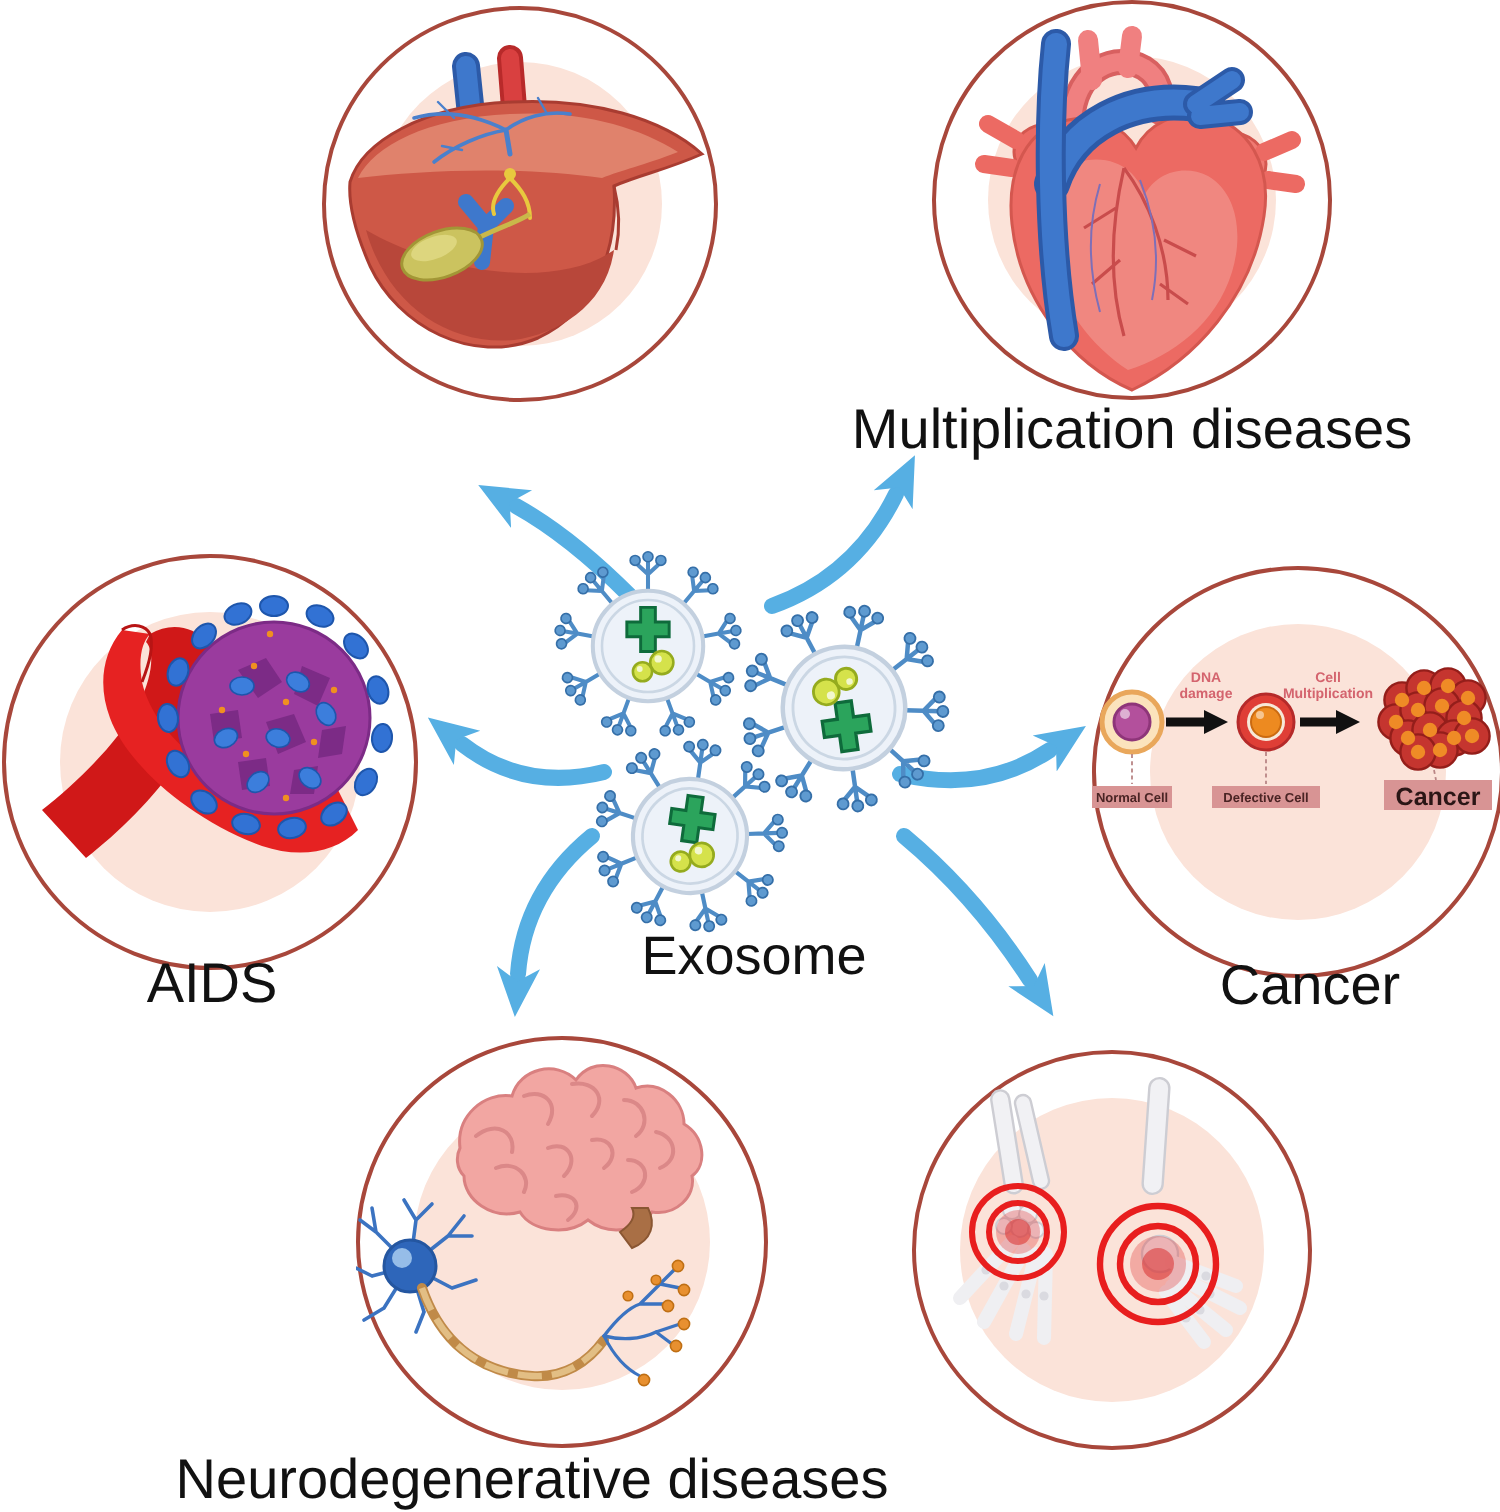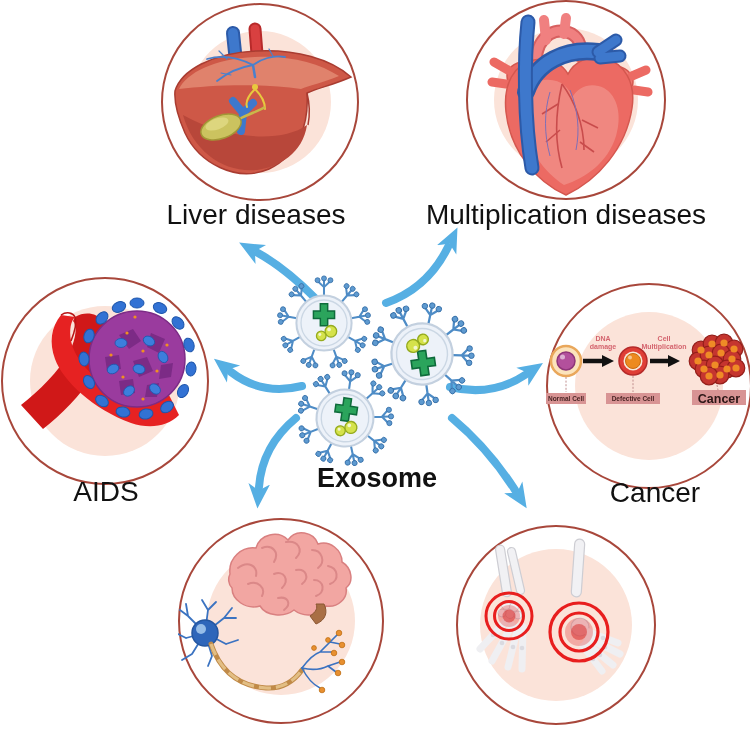--- a/index.html
+++ b/index.html
@@ -3,21 +3,21 @@
 <meta charset="utf-8">
 <style>
   html,body{margin:0;padding:0;background:#ffffff;}
   .figure{position:relative;width:750px;height:756px;background:#fff;overflow:hidden;
           font-family:"Liberation Sans", sans-serif;}
   .node{position:absolute;}
   .ring{position:absolute;inset:0;border:2px solid #a8473b;border-radius:50%;background:#fff;box-sizing:border-box;}
   .peach{position:absolute;inset:14%;border-radius:50%;background:#fbe3d9;}
   .illu{position:absolute;inset:0;width:100%;height:100%;}
   .lbl{position:absolute;transform:translateX(-50%);font-size:28px;color:#111;white-space:nowrap;letter-spacing:0px;}
-  .lbl-exo{font-size:27px;font-weight:bold;}
+  .lbl-exo{font-size:27px;}
   .arrows{position:absolute;left:0;top:0;pointer-events:none;}
   svg text{font-family:"Liberation Sans", sans-serif;}
 </style>
 </head>
 <body>
 
 <div class="figure">
 
   <svg class="arrows" width="750" height="756" viewBox="0 0 750 756">
     <defs>
@@ -72,21 +72,20 @@
         <circle cx="94" cy="84" r="3" fill="#e8c93e" stroke="none"></circle>
       </g>
 
       <g>
         <path d="M78,116 C90,110 98,108 104,104" stroke="#c9b84a" stroke-width="2.5" fill="none"></path>
         <ellipse cx="60" cy="124" rx="21" ry="11.5" transform="rotate(-20 60 124)" fill="#cbc35f" stroke="#a29636" stroke-width="1.5"></ellipse>
         <ellipse cx="56" cy="121" rx="12" ry="5.5" transform="rotate(-20 56 121)" fill="#ddd67e"></ellipse>
       </g>
     </svg>
   </div>
-  <div class="lbl" style="left:256px;top:199px">Liver diseases</div>
 
   <div class="node" style="left:466px;top:0px;width:200px;height:200px">
     <div class="ring"></div>
     <div class="peach"></div>
     <svg class="illu" viewBox="0 0 200 200">
 
       <g stroke-linecap="round" fill="none">
         <path d="M70,60 C72,34 92,26 106,34 C114,39 116,48 114,56" stroke="#d86060" stroke-width="13"></path>
         <path d="M70,60 C72,34 92,26 106,34 C114,39 116,48 114,56" stroke="#f08080" stroke-width="9"></path>
         <path d="M80,40 L78,20 M98,34 L100,18" stroke="#f08080" stroke-width="10"></path>
@@ -317,20 +316,21 @@
           <circle cx="156" cy="135" r="2.8"></circle>
             <circle cx="164" cy="144" r="2.8"></circle>
           <circle cx="160" cy="155" r="2.8"></circle>
             <circle cx="144" cy="172" r="2.8"></circle>
           <circle cx="150" cy="122" r="2.4"></circle>
             <circle cx="136" cy="130" r="2.4"></circle>
         </g>
       </g>
     </svg>
   </div>
+  <div class="lbl" style="left:266px;top:724px">Neurodegenerative diseases</div>
 
   <div class="node" style="left:456px;top:525px;width:200px;height:200px">
     <div class="ring"></div>
     <div class="peach" style="inset:12%"></div>
     <svg class="illu" viewBox="0 0 200 200">
 
       <g>
         <rect x="43" y="20" width="9" height="52" rx="4.5" transform="rotate(-9 47 46)" fill="#f1f1f4" stroke="#cdcdd3" stroke-width="1.2"></rect>
         <rect x="56" y="22" width="8" height="48" rx="4" transform="rotate(-13 60 46)" fill="#f1f1f4" stroke="#cdcdd3" stroke-width="1.2"></rect>
         <g fill="#f1f1f4" stroke="#cdcdd3" stroke-width="1">

